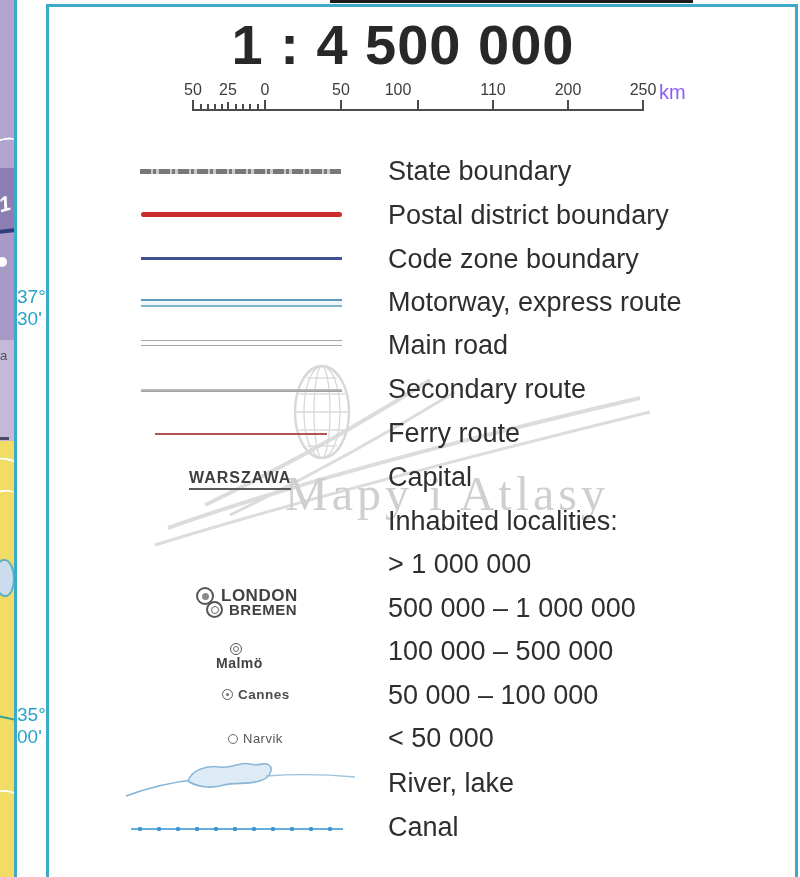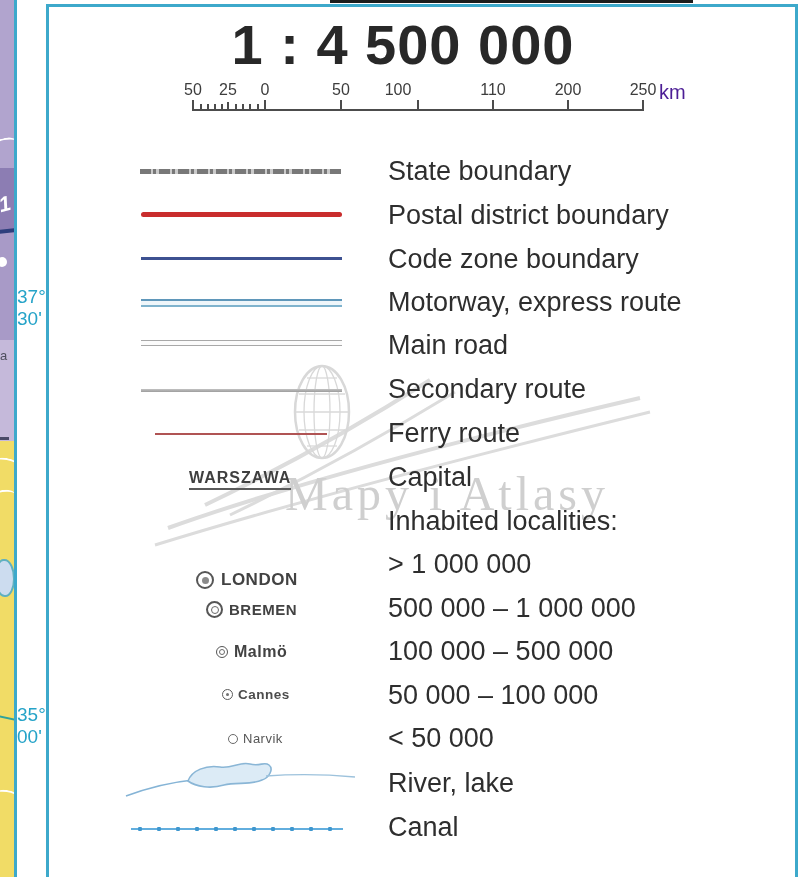--- a/index.html
+++ b/index.html
@@ -36,21 +36,21 @@
   .panel{position:absolute;left:46px;top:4px;width:746px;height:873px;background:#ffffff;
          border:3px solid #3da9cb;border-bottom:none;}
 
   
   .wm{position:absolute;left:100px;top:320px;width:600px;height:240px;pointer-events:none;}
 
   
   .title{position:absolute;left:27px;top:12px;width:752px;text-align:center;
          font-size:56px;font-weight:bold;color:#282828;letter-spacing:1px;}
   .snum{position:absolute;top:81px;font-size:16px;color:#3d3d3d;transform:translateX(-50%);white-space:nowrap;}
-  .skm{position:absolute;top:81px;left:659px;font-size:20px;color:#4c1d95;}
+  .skm{position:absolute;top:81px;left:659px;font-size:20px;color:#8b5cf6;}
   .sbar{position:absolute;left:193px;top:109px;width:450px;height:2px;background:#4c4c4c;}
   .tickM{position:absolute;top:100px;width:2px;height:11px;background:#4c4c4c;}
   .tickm{position:absolute;top:104px;width:1.5px;height:7px;background:#4c4c4c;}
   .tickmed{position:absolute;top:102px;width:2px;height:9px;background:#4c4c4c;}
 
   
   .lrow{position:absolute;left:388px;font-size:27px;color:#2e2e2e;white-space:nowrap;}
 
   .sym{position:absolute;}
   .sym-state{left:140px;top:169px;width:201px;height:5px;
@@ -63,27 +63,27 @@
      border-top:1.5px solid #a8a8a8;border-bottom:1.5px solid #a8a8a8;}
   .sym-secondary{left:141px;top:389px;width:201px;height:2.5px;background:linear-gradient(#c2c2c2,#9d9d9d);}
   .sym-ferry{left:155px;top:433px;width:172px;height:2px;background:#b05454;}
 
   .capital-sample{position:absolute;left:189px;top:469px;font-size:16px;font-weight:bold;
      color:#3f3f3f;letter-spacing:1px;border-bottom:2px solid #5a5a5a;padding-bottom:1px;}
 
   .city{position:absolute;display:flex;align-items:center;color:#424242;white-space:nowrap;}
   .city .nm{font-weight:bold;letter-spacing:0.5px;}
   .ring{border-radius:50%;display:flex;align-items:center;justify-content:center;flex:0 0 auto;}
-  .c-london{left:196px;top:570px;font-size:17px;}
+  .c-london{left:196px;top:586px;font-size:17px;}
   .c-london .ring{width:14px;height:14px;border:2.5px solid #565656;margin-right:7px;}
   .c-london .dot{width:7px;height:7px;border-radius:50%;background:#8a8a8a;}
   .c-bremen{left:206px;top:601px;font-size:15px;align-items:center;}
   .c-bremen .ring{width:13px;height:13px;border:2px solid #565656;margin-right:6px;}
   .c-bremen .dot{width:6px;height:6px;border-radius:50%;border:1.5px solid #6a6a6a;}
-  .c-malmo{left:216px;top:643px;font-size:16px;}
+  .c-malmo{left:216px;top:643px;font-size:14px;flex-direction:column;}
   .c-malmo .ring{width:10px;height:10px;border:1.5px solid #565656;margin-right:6px;}
   .c-malmo .dot{width:4px;height:4px;border-radius:50%;border:1px solid #6a6a6a;}
   .c-cannes{left:222px;top:687px;font-size:13.5px;color:#4c4c4c;}
   .c-cannes .nm{font-weight:bold;}
   .c-cannes .ring{width:9px;height:9px;border:1.3px solid #5c5c5c;margin-right:5px;}
   .c-cannes .dot{width:3px;height:3px;border-radius:50%;background:#707070;}
   .c-narvik{left:228px;top:731px;font-size:13px;color:#555555;justify-content:center;}
   .c-narvik .nm{font-weight:normal;}
   .c-narvik .ring{width:8px;height:8px;border:1.2px solid #6a6a6a;margin-right:5px;}
 

